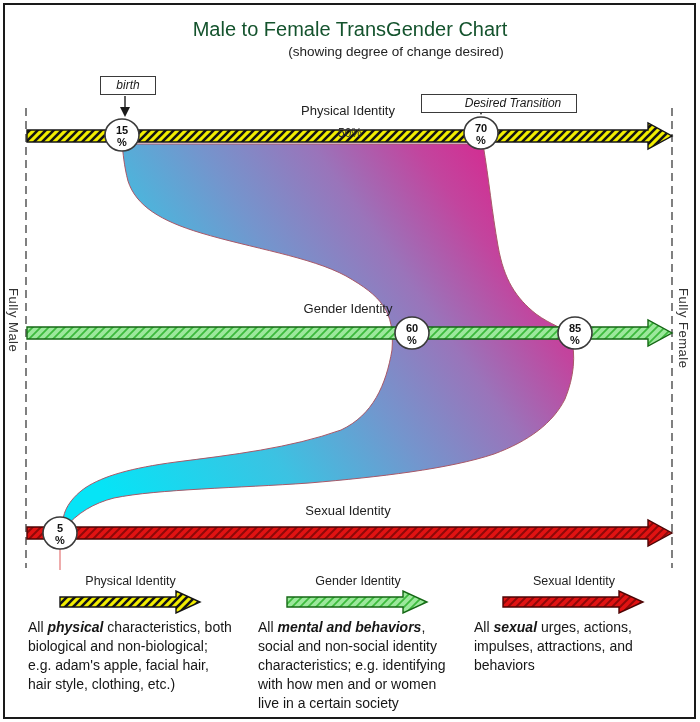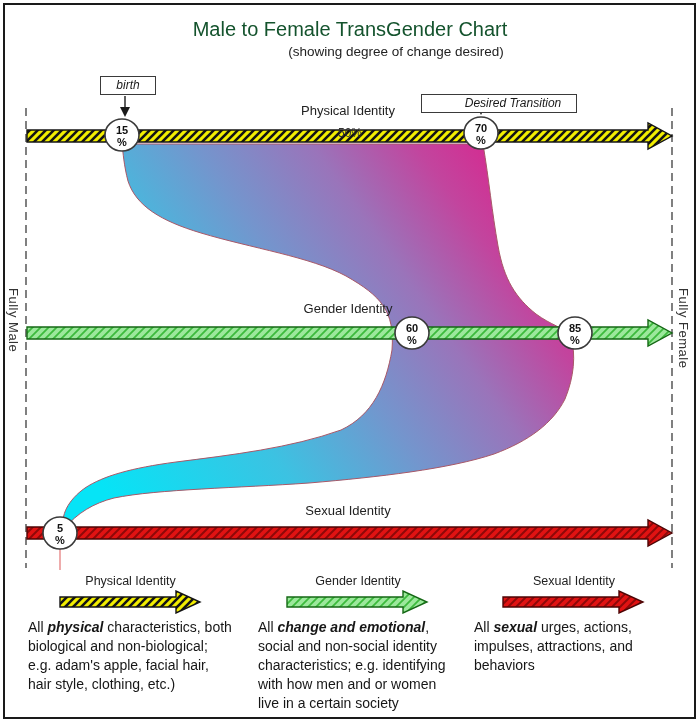--- a/index.html
+++ b/index.html
@@ -153,21 +153,21 @@
       <path d="M2,7 H118 V1 L142,12 L118,23 V17 H2 Z" fill="url(#hatch-physical)" stroke-width="1.4" stroke="#141414"></path>
     </svg>
     <div class="legend-text"><span>All </span><span class="em">physical</span><span> characteristics, both biological and non-biological; e.g. adam's apple, facial hair, hair style, clothing, etc.)</span></div>
   </div>
 
   <div class="legend-col" id="col2">
     <div class="lg-title">Gender Identity</div>
     <svg width="146" height="24" viewBox="0 0 146 24">
       <path d="M2,7 H118 V1 L142,12 L118,23 V17 H2 Z" fill="url(#hatch-gender)" stroke-width="1.4" stroke="#156815"></path>
     </svg>
-    <div class="legend-text"><span>All </span><span class="em">change and emotional</span><span>, social and non-social identity characteristics; e.g. identifying with how men and or women live in a certain society</span></div>
+    <div class="legend-text"><span>All </span><span class="em">mental and behaviors</span><span>, social and non-social identity characteristics; e.g. identifying with how men and or women live in a certain society</span></div>
   </div>
 
   <div class="legend-col" id="col3">
     <div class="lg-title">Sexual Identity</div>
     <svg width="146" height="24" viewBox="0 0 146 24">
       <path d="M2,7 H118 V1 L142,12 L118,23 V17 H2 Z" fill="url(#hatch-sexual)" stroke-width="1.4" stroke="#4d0505"></path>
     </svg>
     <div class="legend-text"><span>All </span><span class="em">sexual</span><span> urges, actions, impulses, attractions, and behaviors</span></div>
   </div>
 

